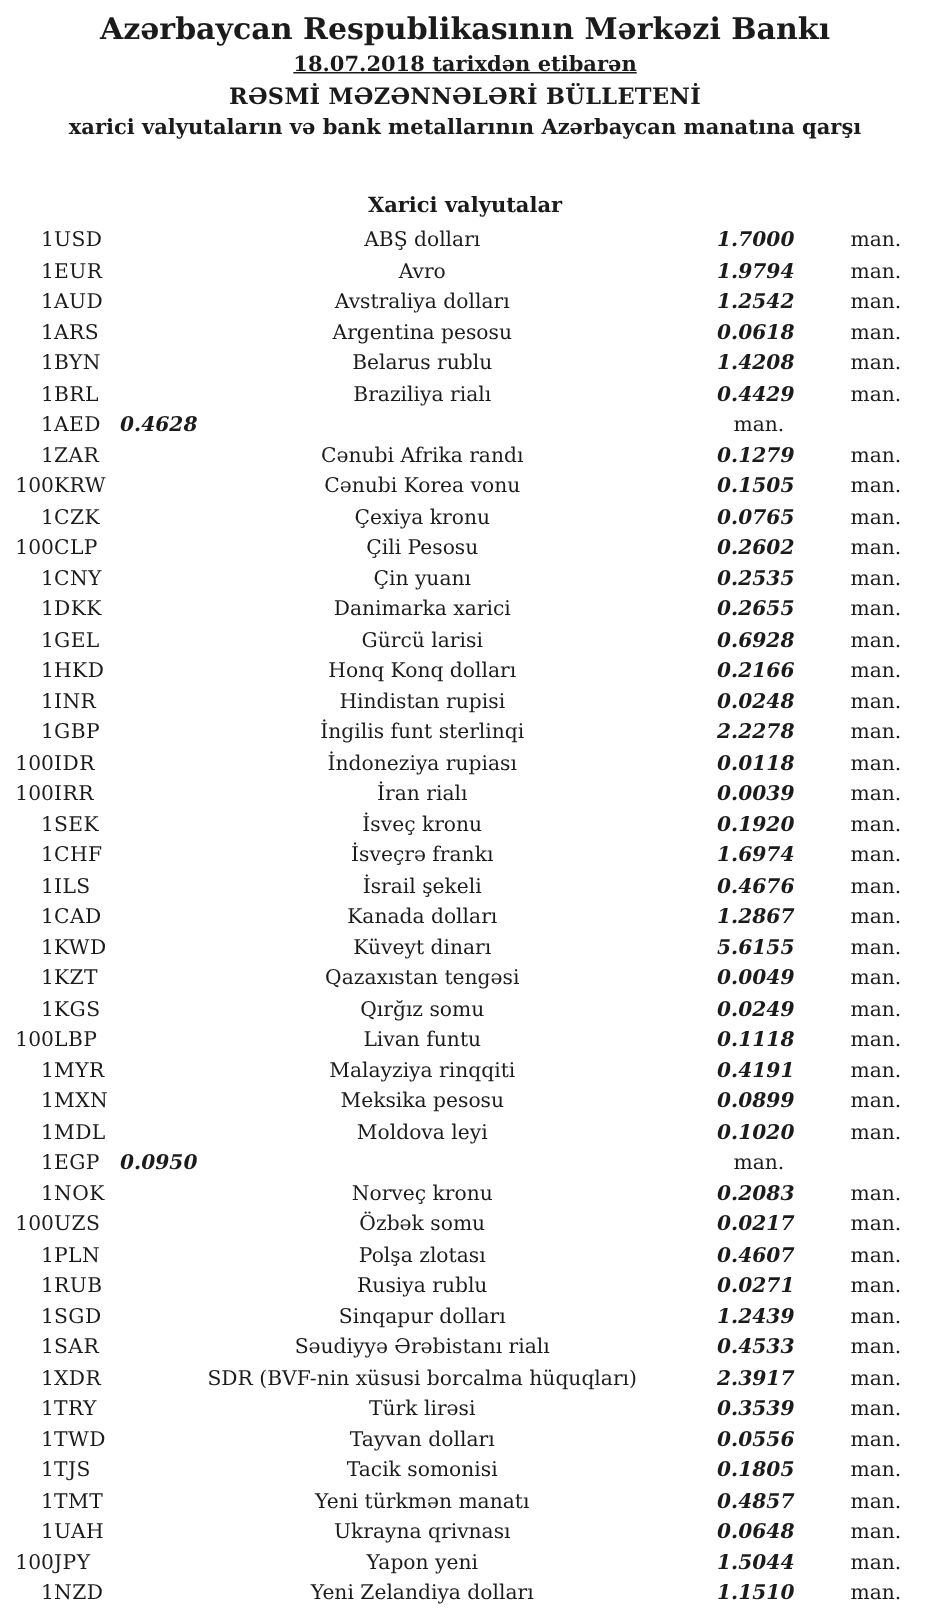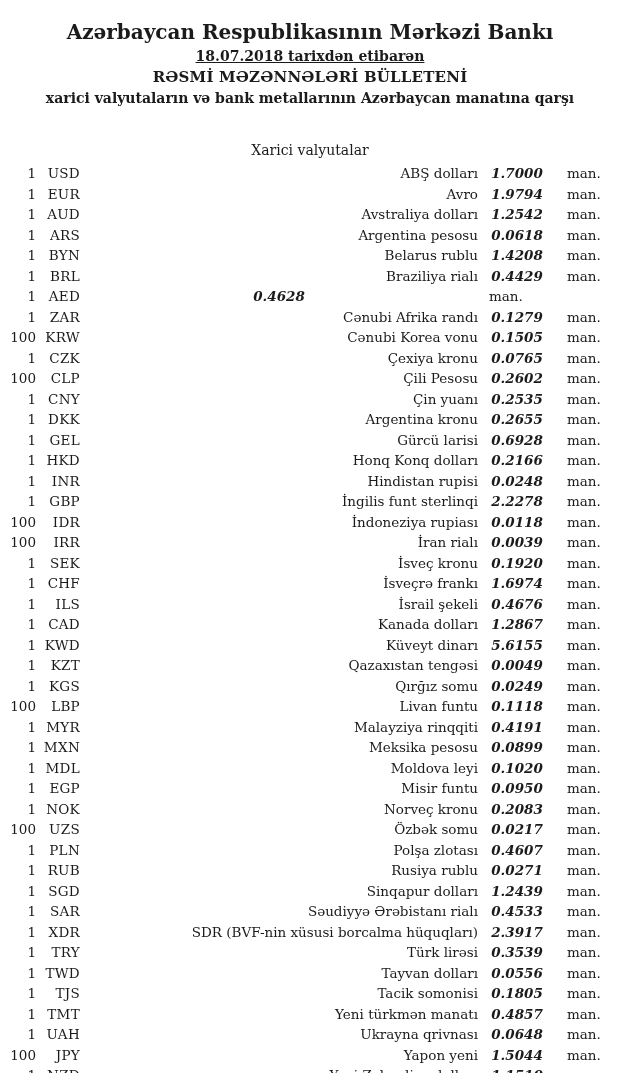--- a/index.html
+++ b/index.html
@@ -7,58 +7,58 @@
   body {
     width: 620px;
     height: 1073px;
     margin: 0 auto;
     color: #1b1b1b;
     font-family: "DejaVu Serif", "Liberation Serif", serif;
     overflow: hidden;
   }
   .page { width: 620px; height: 1073px; background: #ffffff; }
 
-  .header { text-align: center; padding-top: 18px; }
+  .header { text-align: center; padding-top: 5px; }
   .title {
     font-size: 20px;
     font-weight: bold;
     line-height: 28px;
   }
   .hline {
     font-size: 14px;
     font-weight: bold;
   }
   .date-line   { line-height: 20px; text-decoration: underline; }
   .subtitle    { line-height: 21px; }
   .bulletin    { font-size: 15px; line-height: 22px; letter-spacing: 0.2px; }
 
   .section-title {
     text-align: center;
     font-size: 14px;
-    font-weight: normal;
+    font-weight: bold;
     line-height: 18px;
     margin-top: 32px;
   }
 
   .table {
     margin-top: 4px;
   }
   .row {
     display: grid;
     grid-template-columns: 36px 44px 1fr 78px 56px;
     align-items: center;
     height: 20.5px;
     padding-right: 8px;
     font-size: 13.5px;
     line-height: 20.5px;
   }
   .qty  { text-align: right; }
-  .code { text-align: right; letter-spacing: 0.3px; }
-  .name { text-align: right; padding-left: 5px; white-space: nowrap; }
-  .rate { text-align: center; font-weight: bold; font-style: italic; }
+  .code { text-align: left; letter-spacing: 0.3px; }
+  .name { text-align: center; padding-left: 5px; white-space: nowrap; }
+  .rate { text-align: left; font-weight: bold; font-style: italic; }
   .unit { text-align: left; padding-left: 11px; }
 </style>
 </head>
 <body>
 
 <div class="page">
 
   <div class="header">
     <div class="title">Azərbaycan Respublikasının Mərkəzi Bankı</div>
     <div class="hline date-line">18.07.2018 tarixdən etibarən</div>
@@ -148,21 +148,21 @@
       <div class="row">
         <span class="qty">1</span>
         <span class="code">CNY</span>
         <span class="name">Çin yuanı</span>
         <span class="rate">0.2535</span>
         <span class="unit">man.</span>
       </div>
       <div class="row">
         <span class="qty">1</span>
         <span class="code">DKK</span>
-        <span class="name">Argentina kronu</span>
+        <span class="name">Danimarka xarici</span>
         <span class="rate">0.2655</span>
         <span class="unit">man.</span>
       </div>
       <div class="row">
         <span class="qty">1</span>
         <span class="code">GEL</span>
         <span class="name">Gürcü larisi</span>
         <span class="rate">0.6928</span>
         <span class="unit">man.</span>
       </div>
@@ -274,21 +274,20 @@
       <div class="row">
         <span class="qty">1</span>
         <span class="code">MDL</span>
         <span class="name">Moldova leyi</span>
         <span class="rate">0.1020</span>
         <span class="unit">man.</span>
       </div>
       <div class="row">
         <span class="qty">1</span>
         <span class="code">EGP</span>
-        <span class="name">Misir funtu</span>
         <span class="rate">0.0950</span>
         <span class="unit">man.</span>
       </div>
       <div class="row">
         <span class="qty">1</span>
         <span class="code">NOK</span>
         <span class="name">Norveç kronu</span>
         <span class="rate">0.2083</span>
         <span class="unit">man.</span>
       </div>

